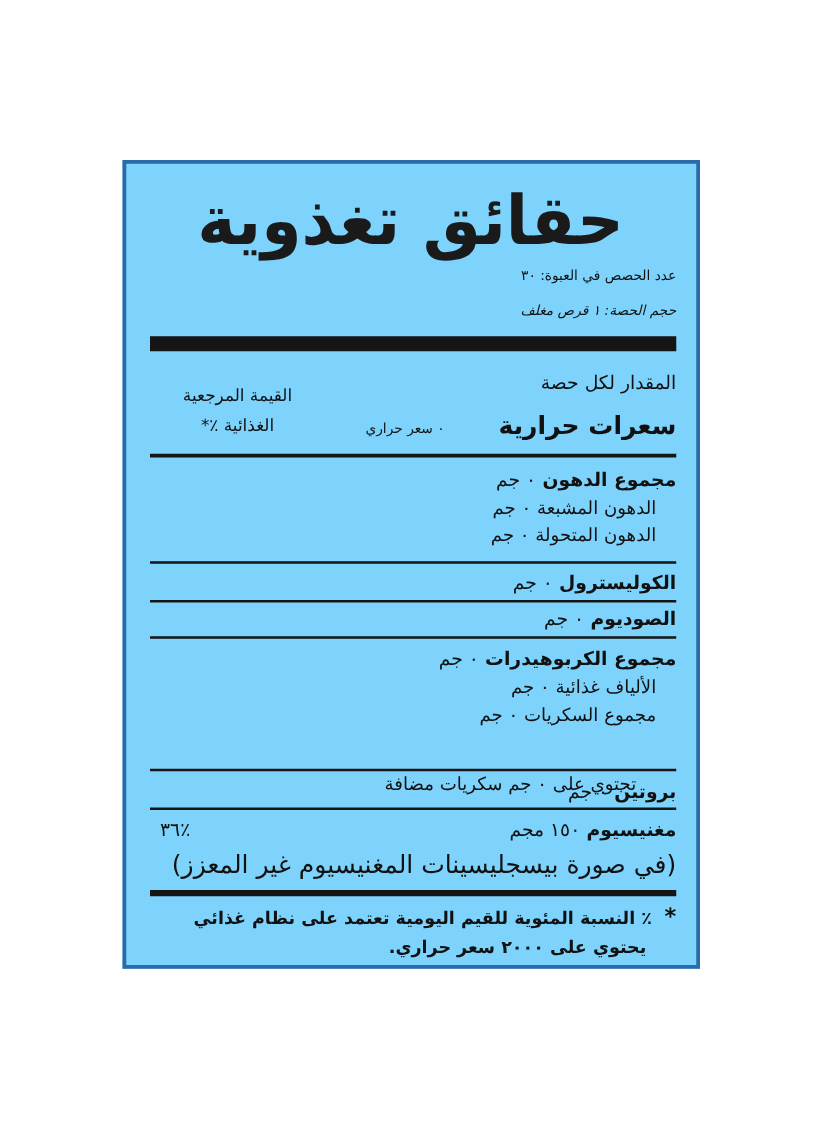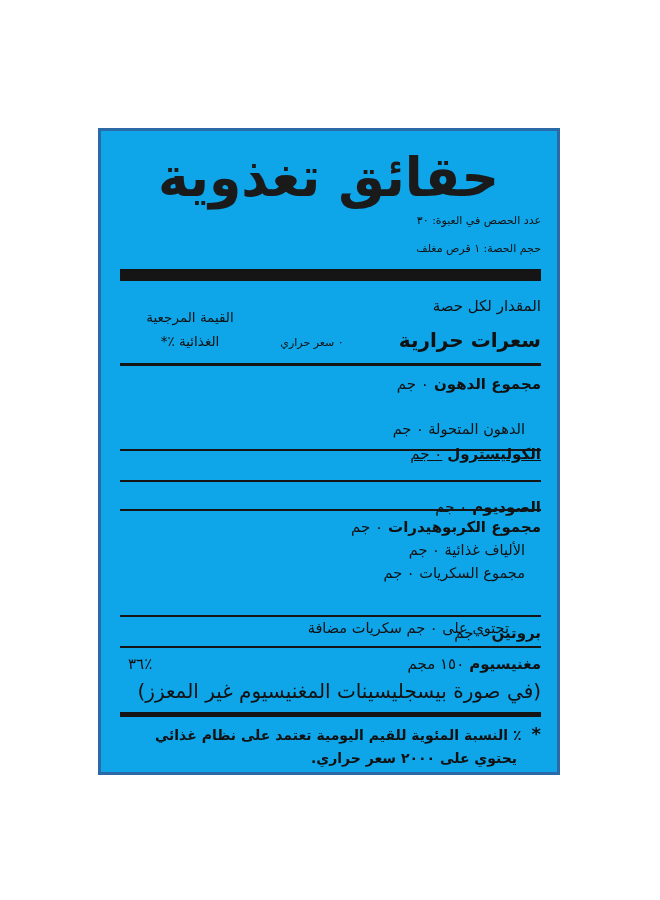--- a/index.html
+++ b/index.html
@@ -1,84 +1,85 @@
 <!DOCTYPE html>
 <html><head>
 <meta charset="utf-8">
 <style>
   html, body { margin:0; padding:0; background:#ffffff; }
   body { width:660px; height:900px; position:relative; overflow:hidden;
          font-family: "DejaVu Sans", sans-serif; color:#111; }
   .label-box {
     position:absolute; left:98px; top:128px; width:456px; height:641px;
-    border:3px solid #2b6aa6; box-sizing:content-box; background:#0ea5e9;
+    border:3px solid #2b6aa6; box-sizing:content-box; background:#7dd3fc;
   }
   .inner { position:absolute; left:19px; right:16px; top:0; bottom:0; direction:rtl; }
   .abs { position:absolute; right:0; white-space:nowrap; }
   .title {
     top:16px; right:4px; left:0; text-align:center;
     font-family:"DejaVu Sans", sans-serif; font-weight:bold; font-size:52px;
     letter-spacing:6px; line-height:60px; color:#1a1a1a;
     transform:scaleY(1.05);
   }
   .serv { font-size:11px; line-height:20px; }
   .bar-thick { position:absolute; left:0; right:0; height:12px; background:#151515; }
   .rule { position:absolute; left:0; right:0; height:2px; background:#151515; }
   .rule-md { position:absolute; left:0; right:0; height:3px; background:#151515; }
   .rule-heavy { position:absolute; left:0; right:0; height:5px; background:#151515; }
   .per-serving { font-size:15px; line-height:20px; }
   .cal-label { font-weight:bold; font-size:20px; line-height:26px;margin-left:28px; }
-  .cal-val { font-size:11px; margin-right:22px; vertical-align:middle;text-align:right; }
+  .cal-val { font-size:11px; margin-right:10px; vertical-align:middle;text-align:right; }
   .ref { position:absolute; left:0; width:140px; text-align:center; font-size:13.5px; line-height:20px; }
   .row-b { font-size:15px; line-height:20px; }
   .row-b .nm { font-weight:bold; }
   .row-b .vl { font-weight:normal; margin-right:5px; }
   .row-s { font-size:14.5px; line-height:20px; }
   .pct { position:absolute; left:8px; font-size:15px; line-height:20px; }
   .note { font-size:20px; line-height:22px; }
   .foot { font-size:14px; line-height:22px; font-weight:bold; }
   .star { font-size:18px; font-weight:bold; margin-left:10px; }
 </style>
 </head>
 <body>
 
 <div class="label-box">
   <div class="inner">
 
     <div class="abs title">حقائق تغذوية</div>
 
     <div class="abs serv" style="top:80px;">عدد الحصص في العبوة: ٣٠</div>
-    <div class="abs serv" style="top:108px;">حجم الحصة: ١ قرص مغلف</div>
+    <div class="abs serv" style="top:108px;font-style:italic;">حجم الحصة: ١ قرص مغلف</div>
 
     <div class="bar-thick" style="top:138px;"></div>
 
     <div class="abs per-serving" style="top:165px;">المقدار لكل حصة</div>
     <div class="abs" style="top:196px;">
       <span class="cal-label">سعرات حرارية</span>
       <span class="cal-val">٠ سعر حراري</span>
     </div>
     <div class="ref" style="top:200px;">الغذائية ٪*</div>
     <div class="ref" style="top:176px;">القيمة المرجعية</div>
 
     <div class="rule-md" style="top:232px;"></div>
 
     <div class="abs row-b" style="top:243px;">
       <span class="nm">مجموع الدهون</span><span class="vl">٠ جم</span>
     </div>
+    <div class="abs row-s" style="top:266px; right:16px;">الدهون المشبعة ٠ جم</div>
     <div class="abs row-s" style="top:288px; right:16px;">الدهون المتحولة ٠ جم</div>
 
     <div class="rule" style="top:318px;"></div>
 
-    <div class="abs row-b" style="top:313px;text-decoration:underline;">
+    <div class="abs row-b" style="top:325px;">
       <span class="nm">الكوليسترول</span><span class="vl">٠ جم</span>
     </div>
 
     <div class="rule" style="top:349px;"></div>
 
-    <div class="abs row-b" style="top:366px;">
+    <div class="abs row-b" style="top:354px;">
       <span class="nm">الصوديوم</span><span class="vl">٠ جم</span>
     </div>
 
     <div class="rule" style="top:378px;"></div>
 
     <div class="abs row-b" style="top:386px;">
       <span class="nm">مجموع الكربوهيدرات</span><span class="vl">٠ جم</span>
     </div>
     <div class="abs row-s" style="top:409px; right:16px;">الألياف غذائية ٠ جم</div>
     <div class="abs row-s" style="top:432px; right:16px;">مجموع السكريات ٠ جم</div>

